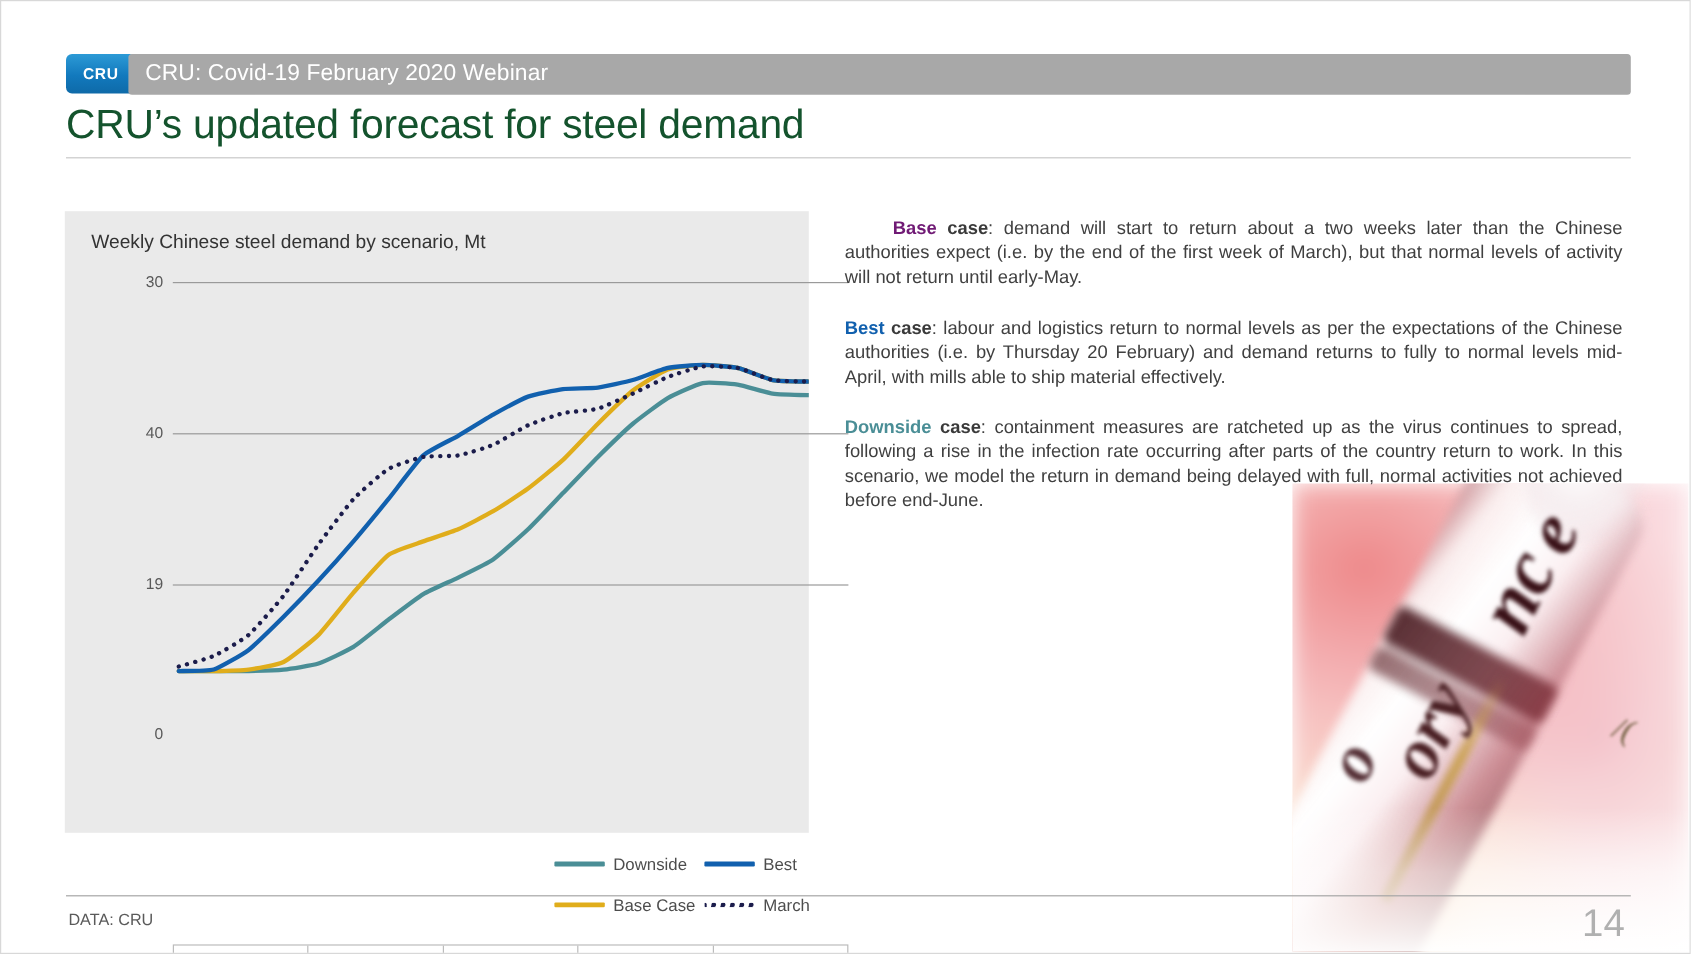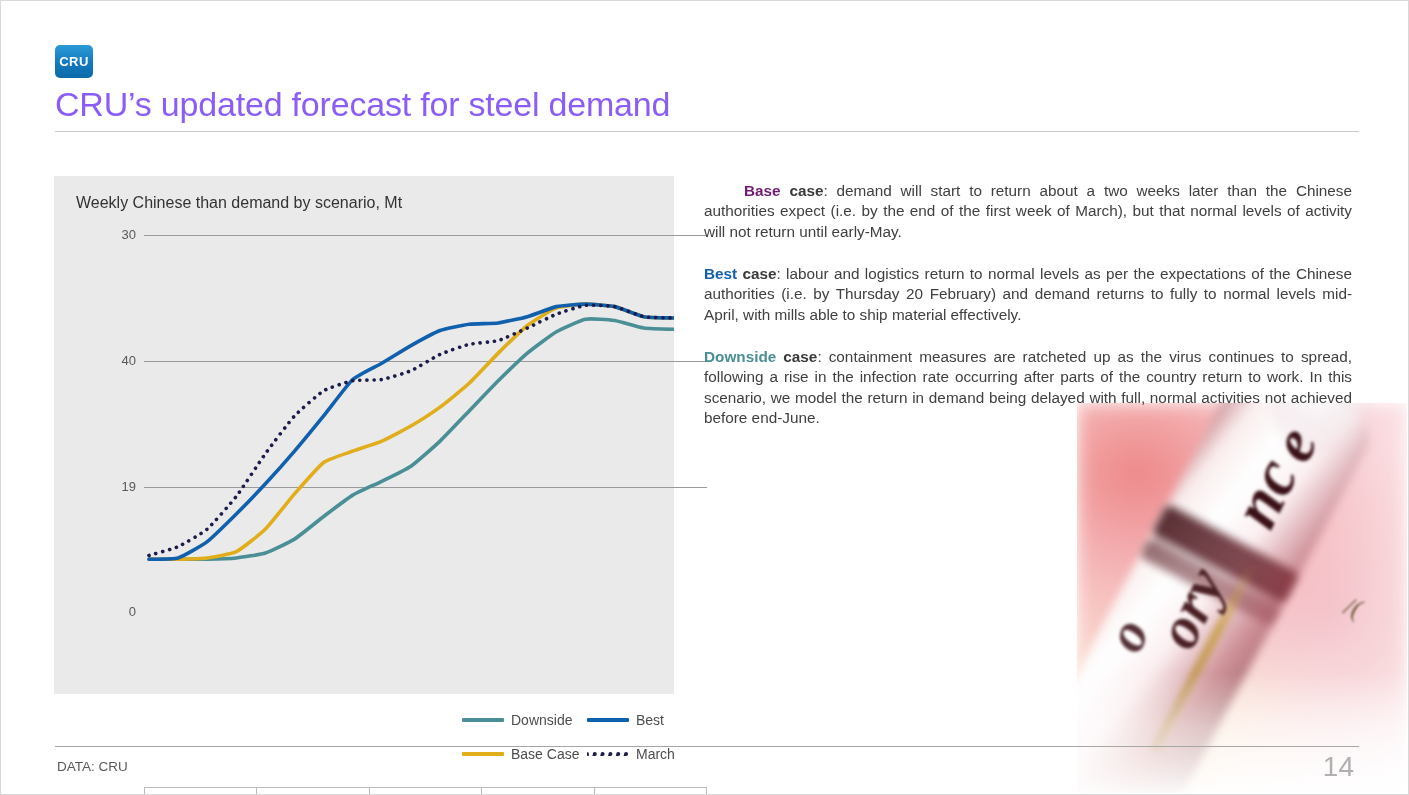--- a/index.html
+++ b/index.html
@@ -93,40 +93,40 @@
     font-family:"Liberation Serif", serif;font-style:italic;
     font-size:26px;color:#6b5a3a;filter:blur(1.2px);transform:rotate(18deg);
   }
   #photo .whitefade{
     position:absolute;left:0;right:0;bottom:0;height:120px;
     background:linear-gradient(180deg,rgba(255,255,255,0) 0%,rgba(255,255,255,0.55) 45%,rgba(255,255,255,0.95) 100%);
   }
 
   
   #logo{
-    position:absolute;left:54px;top:44px;width:38px;height:33px;
+    position:absolute;left:54px;top:44px;width:58px;height:33px;
     border-radius:5px;
     background:linear-gradient(180deg,#2c9ad6 0%,#1279bd 55%,#0e6aa8 100%);
     color:#ffffff;
     font-size:13px;font-weight:bold;letter-spacing:0.5px;
     display:flex;align-items:center;justify-content:center;
     font-family:"Liberation Sans", sans-serif;
   }
   #ribbon{
     position:absolute;left:106px;top:44px;width:1252px;height:34px;
     background:#a8a8a8;border-radius:3px;
   }
   #ribbon span{
     position:absolute;left:14px;top:6px;
     color:#ffffff;font-size:19px;font-weight:400;
     letter-spacing:0.1px;
   }
   #page-title{
     position:absolute;left:54px;top:84px;
-    color:#8b5cf6;font-size:34px;font-weight:400;
+    color:#14532d;font-size:34px;font-weight:400;
     letter-spacing:-0.2px;white-space:nowrap;
   }
   #title-rule{
     position:absolute;left:54px;top:130px;width:1304px;height:1px;
     background:#c9c9c9;
   }
 
   
   #chart-panel{
     position:absolute;left:53px;top:175px;width:620px;height:518px;
@@ -189,21 +189,21 @@
   #footer-rule{
     position:absolute;left:54px;top:745px;width:1304px;height:1px;
     background:#a6a6a6;
   }
   #footer-note{
     position:absolute;left:56px;top:758px;
     font-size:13.5px;color:#5a5a5a;
   }
   #page-num{
     position:absolute;right:54px;top:750px;
-    font-size:28px;color:#b0b0b0;
+    font-size:32px;color:#b0b0b0;
   }
 </style>
 </head>
 <body>
 
 <div id="slide">
 
   <div id="photo">
     <div class="bgwash"></div>
     <div class="tube"></div>
@@ -219,25 +219,28 @@
       <span class="g3">ory</span>
       <span class="g4">o</span>
     </div>
     <div class="tick">/(</div>
     <div class="whitefade"></div>
   </div>
 
   <div id="logo">
     <span>CRU</span>
   </div>
+  <div id="ribbon">
+    <span>CRU: Covid-19 February 2020 Webinar</span>
+  </div>
   <div id="page-title">CRU’s updated forecast for steel demand</div>
   <div id="title-rule"></div>
 
   <div id="chart-panel">
-    <div id="chart-title">Weekly Chinese than demand by scenario, Mt</div>
+    <div id="chart-title">Weekly Chinese steel demand by scenario, Mt</div>
 
     <div id="gridwrap">
       <div class="gridline" style="left:90px;top:59px;width:563px;"></div>
       <div class="gridline" style="left:90px;top:185px;width:563px;"></div>
       <div class="gridline" style="left:90px;top:311px;width:563px;"></div>
 
       <div class="ylab" style="left:56px;top:59px;">30</div>
       <div class="ylab" style="left:56px;top:185px;">40</div>
       <div class="ylab" style="left:56px;top:311px;">19</div>
       <div class="ylab" style="left:56px;top:436px;">0</div>

